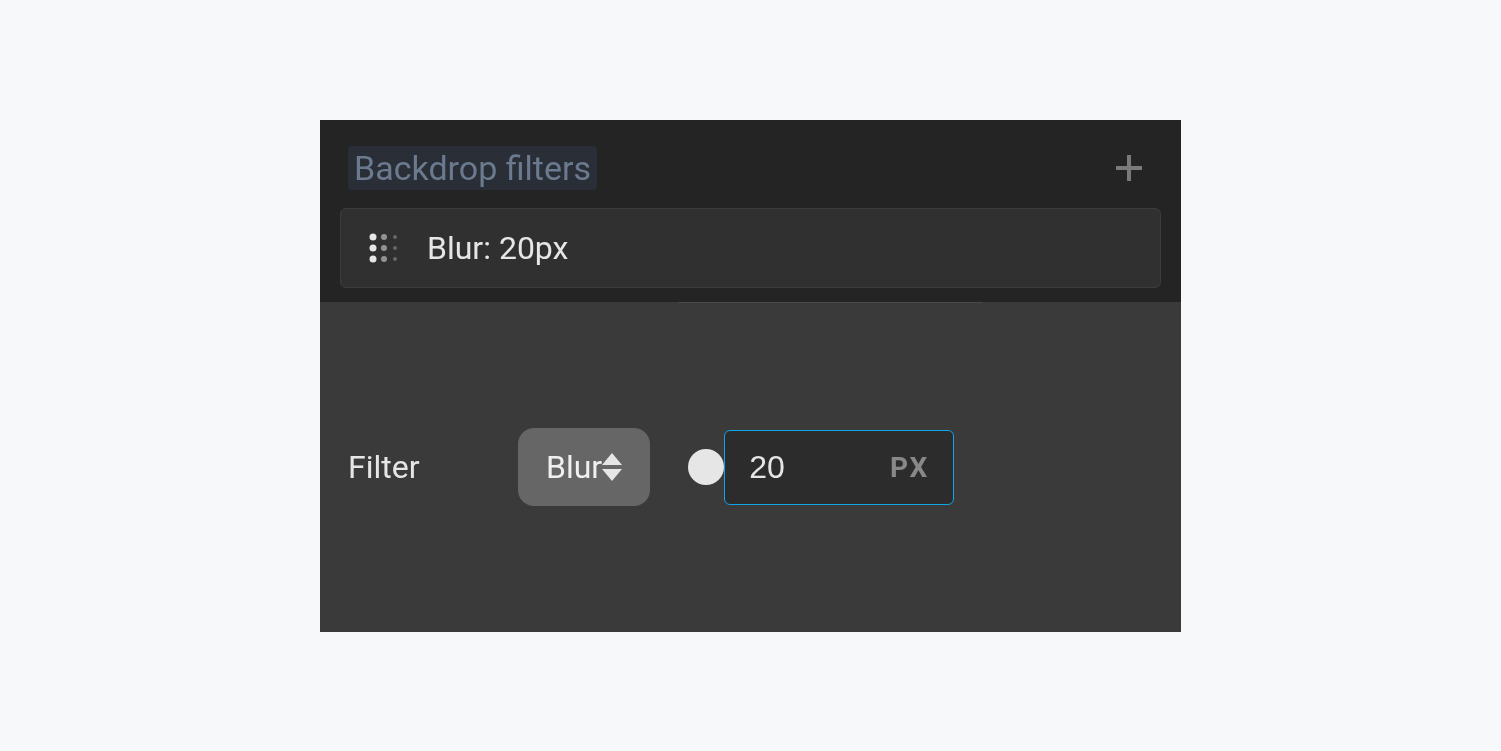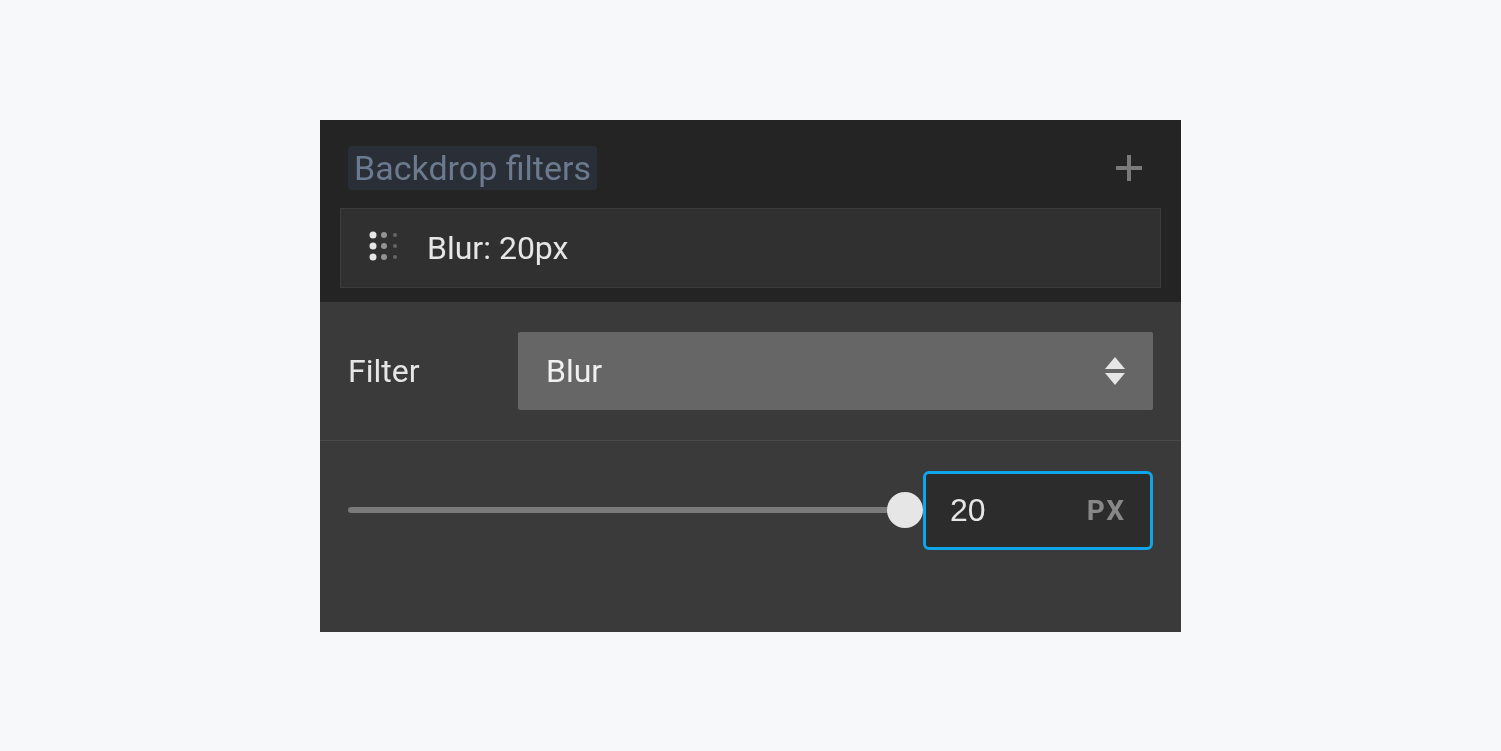--- a/index.html
+++ b/index.html
@@ -38,59 +38,58 @@
     line-height: 1;
     cursor: pointer;
     user-select: none;
     padding: 0 8px;
   }
   .add-btn svg { display:block; }
   .filter-row {
     margin: 0 20px 14px 20px;
     background: #303030;
     border: 1px solid #3c3c3c;
-    border-radius: 0;
-    display: flex;
-    align-items: flex-start;
+    border-radius: 6px;
+    display: flex;
+    align-items: center;
     padding: 20px 26px;
     gap: 26px;
   }
   .blur-icon {
     width: 34px; height: 34px;
     display: inline-block;
   }
   .blur-icon svg { display:block; }
   .filter-label {
     font-size: 32px;
     color: #e6e6e6;
   }
   .settings {
     background: #3a3a3a;
     flex: 1;
     display: flex;
-    flex-direction: column;
   }
   .settings-row {
     display: flex;
     align-items: center;
     padding: 30px 28px;
     gap: 20px;
   }
   .settings-row + .settings-row {
     border-top: 1px solid #4a4a4a;
   }
   .row-label {
     width: 150px;
     font-size: 32px;
     color: #e6e6e6;
   }
   .dropdown {
     flex: 1;
     background: #666666;
-    border-radius: 2px;
+    border-radius: 16px;
     display: flex;
     align-items: center;
     justify-content: space-between;
     padding: 20px 28px;
     cursor: pointer;
   }
   .dropdown-value {
     font-size: 32px;
     color: #f0f0f0;
   }
@@ -120,21 +119,21 @@
     top: 50%;
     transform: translate(50%, -50%);
     width: 36px; height: 36px;
     background: #e6e6e6;
     border-radius: 50%;
     cursor: grab;
   }
   .value-box {
     width: 230px;
     background: #2c2c2c;
-    border: 3px solid #0ea5e9;
+    border: 1px solid #0ea5e9;
     border-radius: 6px;
     display: flex;
     align-items: center;
     justify-content: space-between;
     padding: 18px 24px;
   }
   .value-num {
     font-size: 32px;
     color: #e6e6e6;
     background: transparent;

